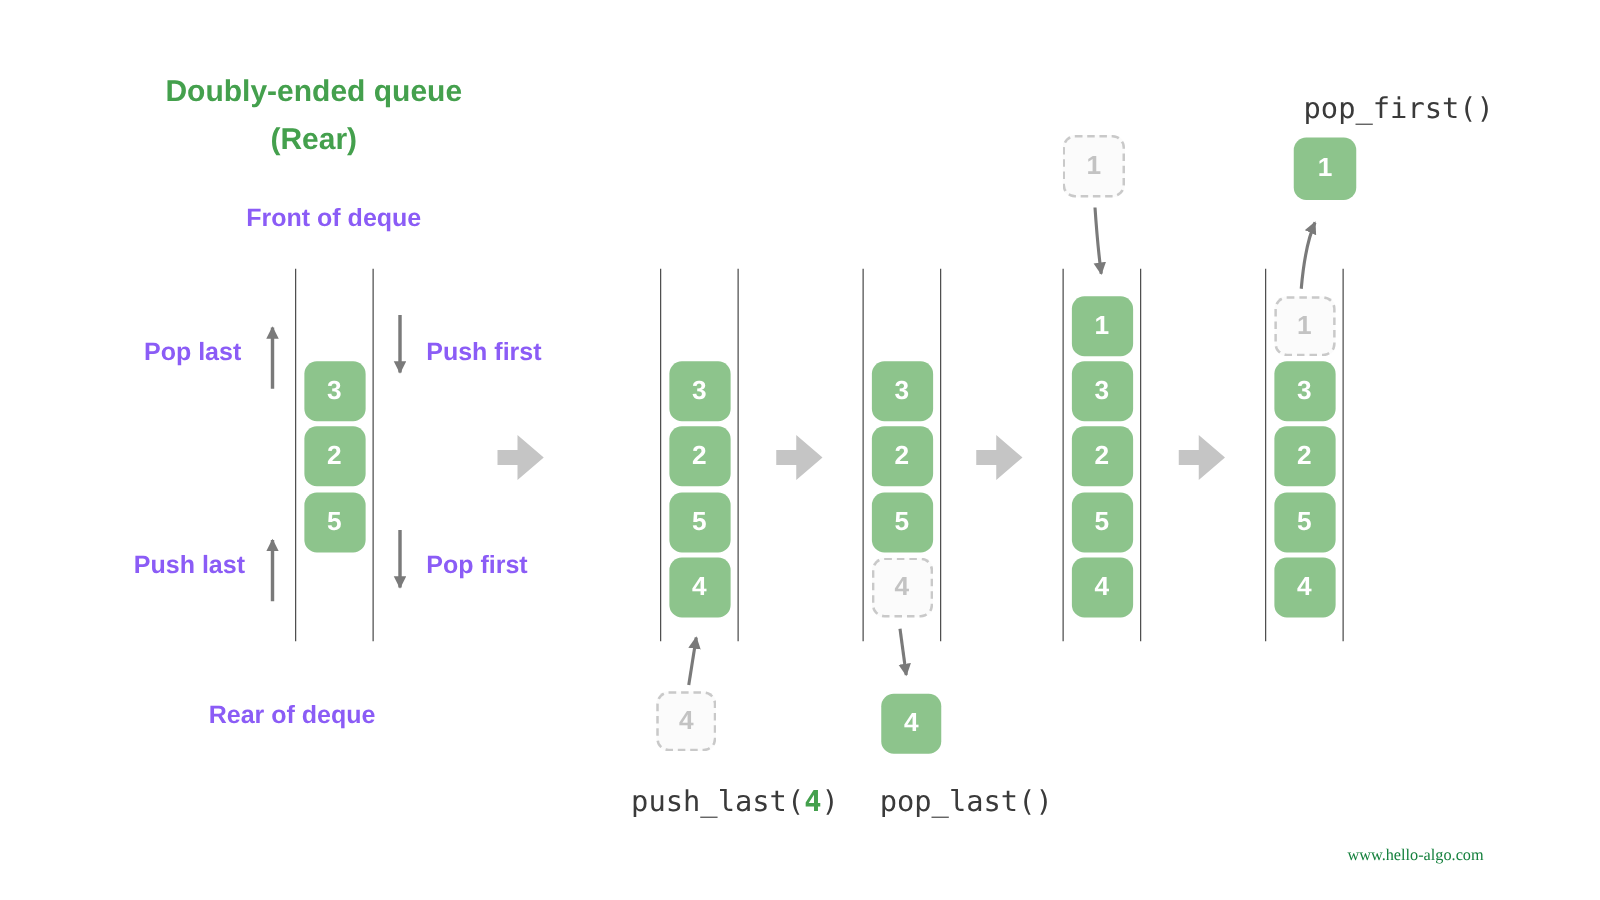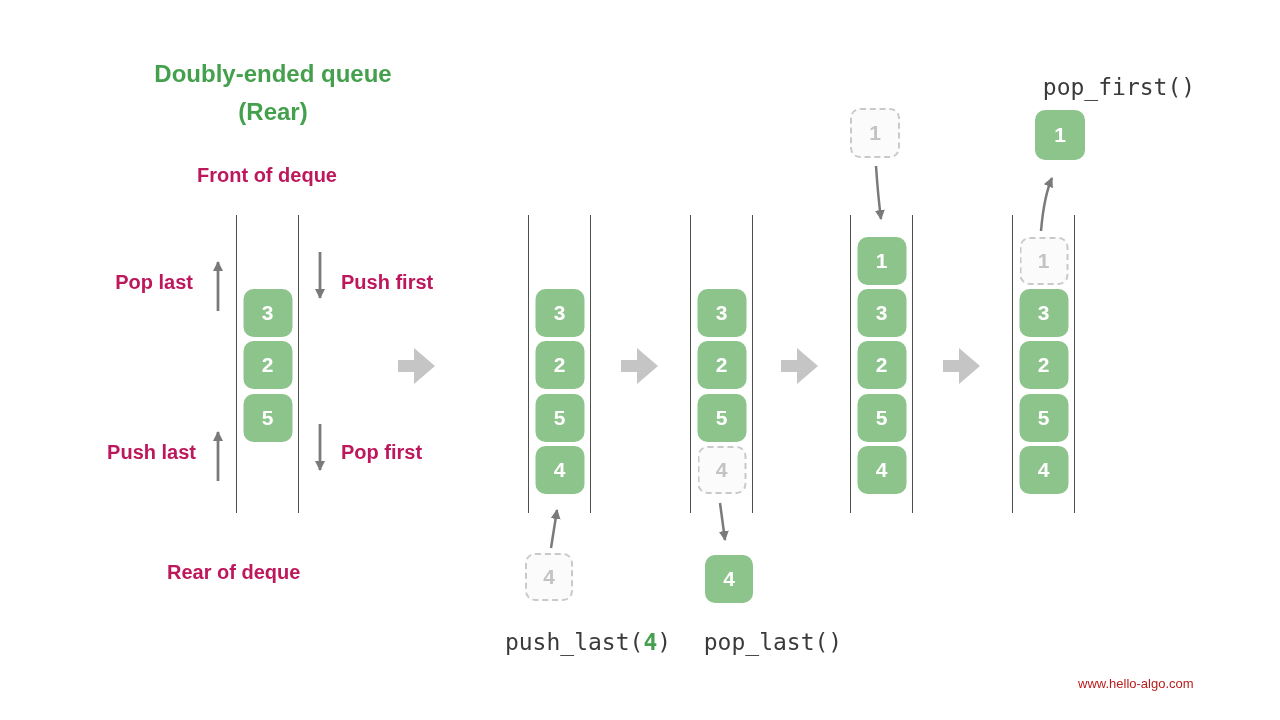--- a/index.html
+++ b/index.html
@@ -1,24 +1,24 @@
 <!DOCTYPE html>
 <html><head>
 <meta charset="utf-8">
 <style>
   html,body{margin:0;padding:0;background:#fff;}
   .stage{position:relative;width:1280px;height:720px;background:#ffffff;
          font-family:"Liberation Sans",sans-serif;overflow:hidden;}
 
   
-  .title{position:absolute;left:128px;top:55px;width:290px;text-align:center;
+  .title{position:absolute;left:106px;top:55px;width:290px;text-align:center;
          color:#44a04d;font-weight:700;font-size:24px;line-height:38px;}
 
   
-  .lbl{position:absolute;font-weight:700;font-size:20px;color:#be185d;white-space:nowrap;line-height:23px;}
+  .lbl{position:absolute;font-weight:700;font-size:20px;color:#8b5cf6;white-space:nowrap;line-height:23px;}
   .lbl.front{left:167px;top:164px;width:200px;text-align:center;}
   .lbl.rear{left:167px;top:561px;width:200px;text-align:left;}
   .lbl.popfirst{right:1087px;top:271px;}
   .lbl.pushfirst{left:341px;top:271px;}
   .lbl.pushlast{right:1084px;top:441px;}
   .lbl.poplast{left:341px;top:441px;}
 
   
   .panel{position:absolute;top:215px;width:63px;height:298px;box-sizing:border-box;
          border-left:1.5px solid #4f4f4f;border-right:1.5px solid #4f4f4f;}
@@ -33,22 +33,22 @@
   .free{position:absolute;border-radius:10px;display:flex;align-items:center;justify-content:center;
         font-size:21px;font-weight:600;}
   .free.solid{background:#8dc48c;color:#fff;}
   .free.ghost{background:#fbfbfb;border:2px dashed #c9c9c9;color:#c3c3c3;box-sizing:border-box;}
 
   
   .code{position:absolute;font-family:"DejaVu Sans Mono",monospace;font-size:23px;color:#3a3a3a;
         white-space:nowrap;text-align:center;width:220px;line-height:26px;}
   .code .arg{color:#44a04d;font-weight:700;}
 
-  .watermark{position:absolute;left:1078px;top:676px;font-family:Liberation Sans, sans-serif;
-             font-size:13px;color:#b91c1c;}
+  .watermark{position:absolute;left:1078px;top:676px;font-family:Liberation Serif, serif;
+             font-size:13px;color:#15803d;}
 
   svg.overlay{position:absolute;left:0;top:0;pointer-events:none;}
 </style>
 </head>
 <body>
 
 <div class="stage">
 
   <svg class="overlay" width="1280" height="720" viewBox="0 0 1280 720">
     <defs>

